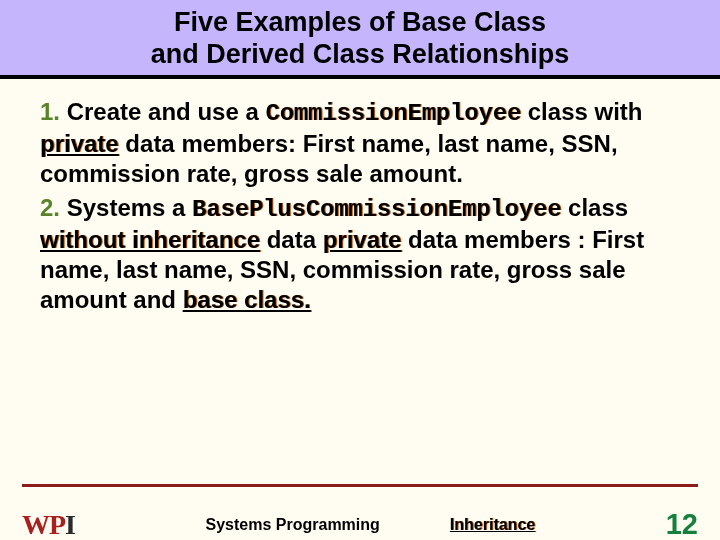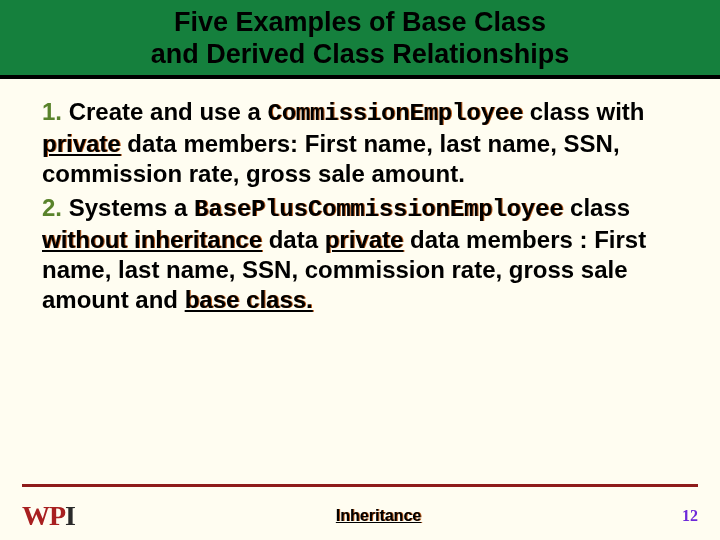--- a/index.html
+++ b/index.html
@@ -5,38 +5,37 @@
   * { margin: 0; padding: 0; box-sizing: border-box; }
   body {
     width: 720px;
     height: 540px;
     background: #fffdf1;
     font-family: "Comic Sans MS", cursive, sans-serif;
     position: relative;
     overflow: hidden;
   }
   .header {
-    background: #15803d;
+    background: #c4b5fd;
     border-bottom: 4px solid #000;
     padding: 6px 0 4px 0;
     text-align: center;
   }
   .header h1 {
     color: #000;
     font-weight: bold;
     font-size: 27px;
     line-height: 1.2;
   }
   .content {
-    padding: 18px 30px 0 30px;
+    padding: 18px 30px 0 40px;
     color: #000;
     font-size: 24px;
     font-weight: bold;
     line-height: 1.25;
-    margin-left: 12px;
   }
   .num {
     color: #59832b;
     font-weight: bold;
   }
   .tok-class {
     color: #000;
     font-family: "Courier New", monospace;
     text-shadow: 1px 0 0 #b85c1f;
     letter-spacing: -0.2px;
@@ -67,21 +66,21 @@
   .footer-line {
     position: absolute;
     top: 0;
     left: 22px;
     right: 22px;
     height: 3px;
     background: #8e1b1b;
   }
   .footer-inner {
     position: absolute;
-    top: 16px;
+    top: 24px;
     left: 22px;
     right: 22px;
     display: flex;
     align-items: center;
     justify-content: space-between;
   }
   .logo {
     font-family: Georgia, "Times New Roman", serif;
     font-weight: bold;
     font-size: 28px;
@@ -98,24 +97,24 @@
     font-weight: bold;
   }
   .foot-sys { color: #000; }
   .foot-topic {
     color: #000;
     text-shadow: 1px 0 0 #b85c1f;
     text-decoration: underline;
     text-align: center;
   }
   .page-num {
-    color: #6d28d9;
-    font-family: Liberation Serif, serif;
+    color: #15803d;
+    font-family: Liberation Sans, sans-serif;
     font-weight: bold;
-    font-size: 16px;
+    font-size: 29px;
   }
   .block { margin-bottom: 4px; }
 </style>
 </head>
 <body>
 
 <div class="header">
   <h1>
     <span>Five Examples of Base Class</span><br>
     <span>and Derived Class Relationships</span>
@@ -134,17 +133,18 @@
 
 </div>
 
 <div class="footer">
   <div class="footer-line"></div>
   <div class="footer-inner">
     <div class="logo">
       <span class="w">W</span><span class="p">P</span><span class="i">I</span>
     </div>
     <div class="footer-center">
+      <span class="foot-sys">Systems Programming</span>
       <span class="foot-topic">Inheritance</span>
     </div>
     <div class="page-num">12</div>
   </div>
 </div>
 
 </body></html>

